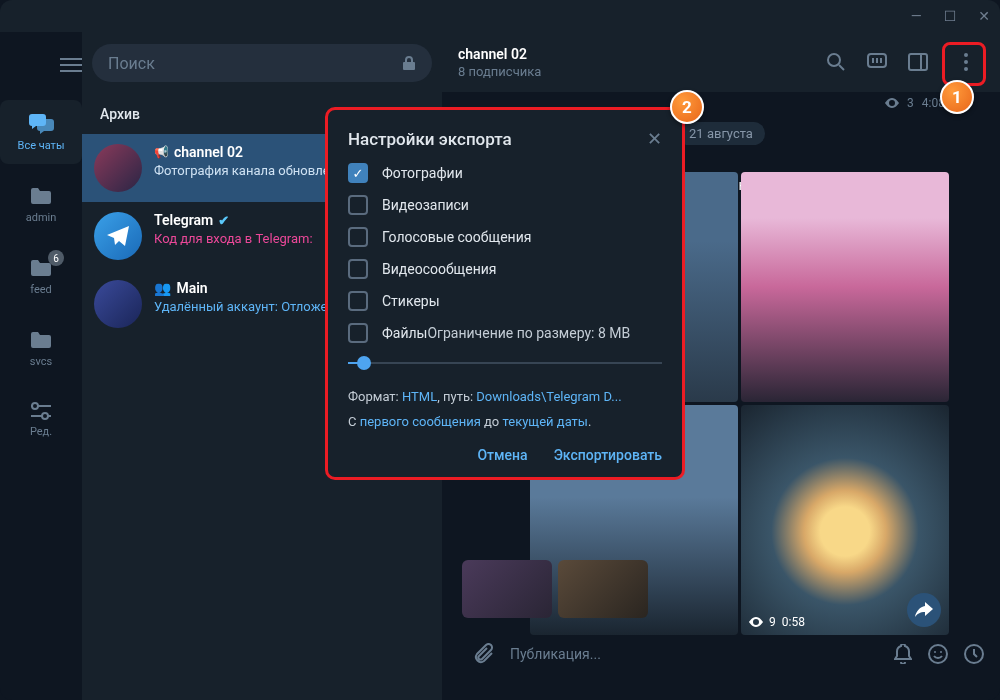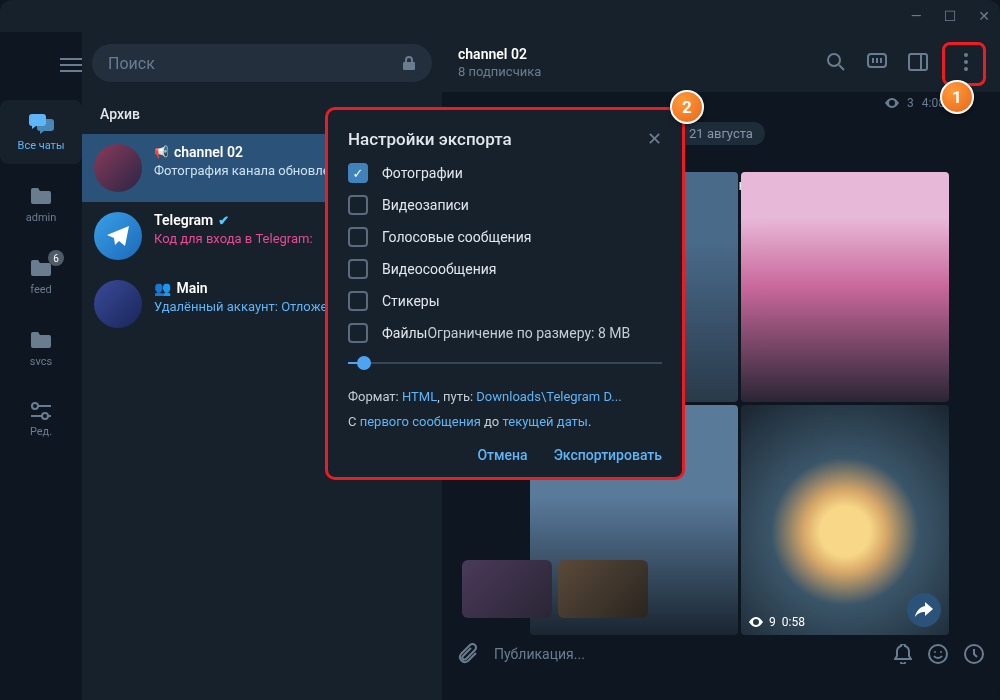--- a/index.html
+++ b/index.html
@@ -37,21 +37,21 @@
 .date-pill { position: absolute; top: 30px; left: 50%; transform: translateX(-50%); background: #1e2c3a; padding: 4px 12px; border-radius: 12px; font-size: 13px; color: #8696a8; text-align: right; }
 .media-grid { position: absolute; top: 80px; right: 50px; width: 420px; display: flex; flex-wrap: wrap; gap: 3px; }
 .media-grid .img { background: linear-gradient(135deg, #3a5a7a, #6b8ba8); border-radius: 4px; }
 .img.a { width: 208px; height: 230px; background: linear-gradient(180deg, #4a6a8a 30%, #2a3a4a); }
 .img.b { width: 208px; height: 230px; background: linear-gradient(180deg, #e8b8d8 20%, #c8689a 50%, #2a2535); }
 .img.c { width: 208px; height: 230px; background: linear-gradient(180deg, #5a7a9a 40%, #1a2530); }
 .img.d { width: 208px; height: 230px; background: radial-gradient(circle at 50% 55%, #f8d888 15%, #d8a868 25%, #3a5568 45%, #1a2530); position: relative; }
 .media-meta { position: absolute; bottom: 6px; left: 8px; font-size: 12px; color: #fff; display: flex; align-items: center; gap: 6px; }
 .share-btn { position: absolute; bottom: 8px; right: 8px; width: 34px; height: 34px; background: #2b5278; border-radius: 50%; display: flex; align-items: center; justify-content: center; color: #fff; }
 .topmeta { position: absolute; top: 4px; right: 55px; font-size: 12px; color: #6a7d90; display: flex; gap: 8px; align-items: center; }
-.input-bar { height: 52px; display: flex; align-items: center; padding: 0 16px; gap: 16px; color: #6a7d90; position: absolute; bottom: 20px; left: 0; right: 0; }
+.input-bar { height: 52px; display: flex; align-items: center; padding: 0 16px; gap: 16px; color: #6a7d90; position: absolute; bottom: 20px; left: 16px; right: 0; }
 .input-bar .msg { flex: 1; font-size: 14px; }
 .dialog { position: absolute; top: 107px; left: 325px; width: 360px; background: #17212b; border-radius: 10px; padding: 18px 20px 14px; border: 3px solid #ec1c24; z-index: 10; }
 .dialog-hd { display: flex; justify-content: space-between; align-items: flex-end; margin-bottom: 14px; }
 .dialog-hd h3 { font-size: 17px; font-weight: 500; }
 .dialog-hd .close { color: #6a7d90; cursor: pointer; font-size: 18px; }
 .opt { display: flex; align-items: center; margin-bottom: 12px; font-size: 14px; }
 .cb { width: 20px; height: 20px; border: 2px solid #5a6b7e; border-radius: 4px; margin-right: 14px; cursor: pointer; display: flex; align-items: center; justify-content: center; flex-shrink: 0; }
 .cb.checked { background: #4082bc; border-color: #4082bc; color: #fff; font-size: 13px; }
 .opt .extra { color: #c4cdd6; }
 .slider-row { margin: 8px 0 18px; position: relative; height: 16px; }

